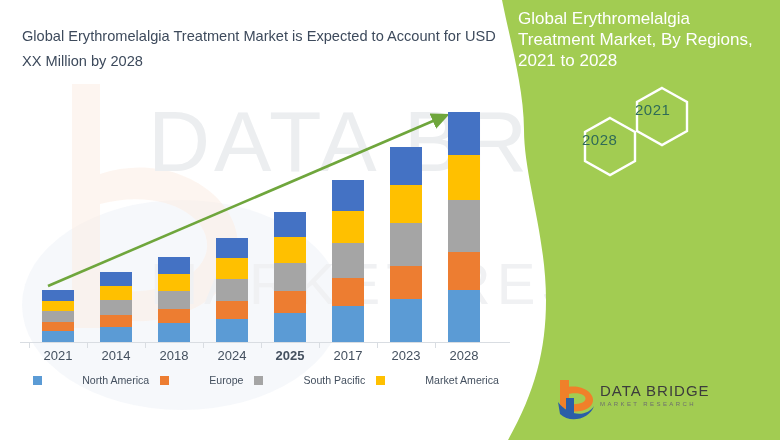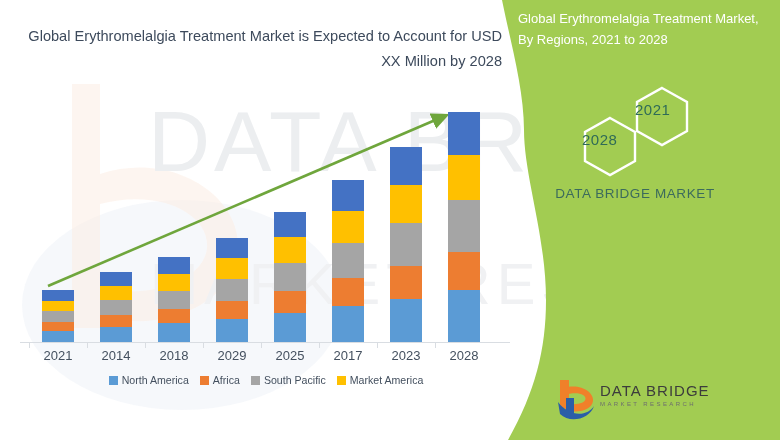--- a/index.html
+++ b/index.html
@@ -25,21 +25,21 @@
   .wm-ellipse{
     position:absolute;left:22px;top:200px;width:320px;height:210px;
     border-radius:50%;background:#f4f7fa;opacity:.85;
   }
 
   
   .panel{position:absolute;right:0;top:0;width:300px;height:440px;}
   .panel svg{position:absolute;left:0;top:0;}
   .panel-head{
     position:absolute;left:38px;top:8px;width:252px;
-    color:#ffffff;font-size:13px;line-height:21px;font-weight:400;
+    color:#ffffff;font-size:17px;line-height:21px;font-weight:400;
   }
   .hexwrap{position:absolute;left:0;top:0;width:300px;height:180px;}
   .hex-label{
     position:absolute;color:#2f6b57;font-size:15px;font-weight:400;
     letter-spacing:.5px;
   }
   .hex-2028{left:102px;top:131px;}
   .hex-2021{left:155px;top:101px;}
   .dbmr{
     position:absolute;left:30px;top:183px;width:250px;text-align:center;
@@ -53,21 +53,21 @@
     font-size:15px;letter-spacing:1px;color:#3c3c3c;font-weight:400;
     font-family:"Liberation Sans", sans-serif;white-space:nowrap;
   }
   .logo-sub{
     font-size:6px;letter-spacing:2.4px;color:#6d6d6d;margin-top:2px;
     white-space:nowrap;
   }
 
   
   .chart-title{
-    position:absolute;left:22px;top:24px;width:480px;text-align:right;
+    position:absolute;left:22px;top:24px;width:480px;text-align:left;
     color:#3d4a5c;font-size:14.6px;line-height:25px;font-weight:400;
   }
   .plot{position:absolute;left:0;top:0;width:520px;height:440px;}
   .baseline{
     position:absolute;left:20px;top:342px;width:490px;height:1px;
     background:#d9dde2;
   }
   .bar{position:absolute;bottom:98px;width:32px;}
   .seg{width:100%;display:block;}
   .xlab{
@@ -76,21 +76,21 @@
   }
   .xtick{position:absolute;top:342px;width:1px;height:6px;background:#d9dde2;}
 
   .legend{
     position:absolute;left:16px;top:374px;width:500px;
     display:flex;justify-content:center;align-items:center;gap:11px;
     flex-wrap:nowrap;
   }
   .lg-item{display:flex;align-items:center;gap:4px;white-space:nowrap;}
   .lg-sw{width:9px;height:9px;display:inline-block;}
-  .lg-tx{font-size:10.6px;color:#44505f;}
+  .lg-tx{font-size:10.6px;color:#44505f;margin-left:36px;}
 
   .arrow{position:absolute;left:0;top:0;}
 </style>
 </head>
 <body>
 
 <div id="stage">
 
   <div class="wm-ellipse"></div>
   <svg class="wm-b" viewBox="0 0 215 260">
@@ -109,21 +109,20 @@
     <div class="hexwrap">
       <svg width="300" height="180" viewBox="0 0 300 180">
         <polygon points="182,88 207,102 207,131 182,145 157,131 157,102" fill="none" stroke="#ffffff" stroke-width="2.4"></polygon>
         <polygon points="130,118 155,132 155,161 130,175 105,161 105,132" fill="none" stroke="#ffffff" stroke-width="2.4"></polygon>
       </svg>
       <div class="hex-label hex-2028">2028</div>
       <div class="hex-label hex-2021">2021</div>
     </div>
 
     <div class="dbmr">
-      <div>DATA BRIDGE MARKET</div>
     </div>
   </div>
 
   <div class="logo">
     <svg width="40" height="44" viewBox="0 0 40 44">
       <path d="M4 2 L4 30 L13 30 L13 2 Z" fill="#F0802A"></path>
       <path d="M8 10 C24 5 38 14 37 23 C36 31 24 36 9 32 L9 25 C20 28 29 25 29.5 21 C30 16 21 13 8 17 Z" fill="#F0802A"></path>
       <path d="M2 24 C14 40 32 38 38 28 C34 41 14 46 4 36 Z" fill="#2B5EA7"></path>
       <path d="M10 20 L10 40 L18 40 L18 20 Z" fill="#2B5EA7"></path>
     </svg>
@@ -205,40 +204,40 @@
         </div>
       </div>
     <div id="xlabels">
         <div class="xtick" style="left: 29px;"></div>
         <div class="xlab" style="left: 28px;">2021</div>
         <div class="xtick" style="left: 87px;"></div>
         <div class="xlab" style="left: 86px;">2014</div>
         <div class="xtick" style="left: 145px;"></div>
         <div class="xlab" style="left: 144px;">2018</div>
         <div class="xtick" style="left: 203px;"></div>
-        <div class="xlab" style="left: 202px;">2029</div>
+        <div class="xlab" style="left: 202px;">2024</div>
         <div class="xtick" style="left: 261px;"></div>
-        <div class="xlab" style="left: 260px;">2025</div>
+        <div class="xlab" style="left: 260px; font-weight: bold;">2025</div>
         <div class="xtick" style="left: 319px;"></div>
         <div class="xlab" style="left: 318px;">2017</div>
         <div class="xtick" style="left: 377px;"></div>
         <div class="xlab" style="left: 376px;">2023</div>
         <div class="xtick" style="left: 435px;"></div>
         <div class="xlab" style="left: 434px;">2028</div>
       </div>
   </div>
 
   <div class="legend" id="legend">
       <div class="lg-item">
         <span class="lg-sw" style="background: rgb(91, 155, 213);"></span>
         <span class="lg-tx">North America</span>
       </div>
       <div class="lg-item">
         <span class="lg-sw" style="background: rgb(237, 125, 49);"></span>
-        <span class="lg-tx">Africa</span>
+        <span class="lg-tx">Europe</span>
       </div>
       <div class="lg-item">
         <span class="lg-sw" style="background: rgb(165, 165, 165);"></span>
         <span class="lg-tx">South Pacific</span>
       </div>
       <div class="lg-item">
         <span class="lg-sw" style="background: rgb(255, 192, 0);"></span>
         <span class="lg-tx">Market America</span>
       </div>
     </div>

